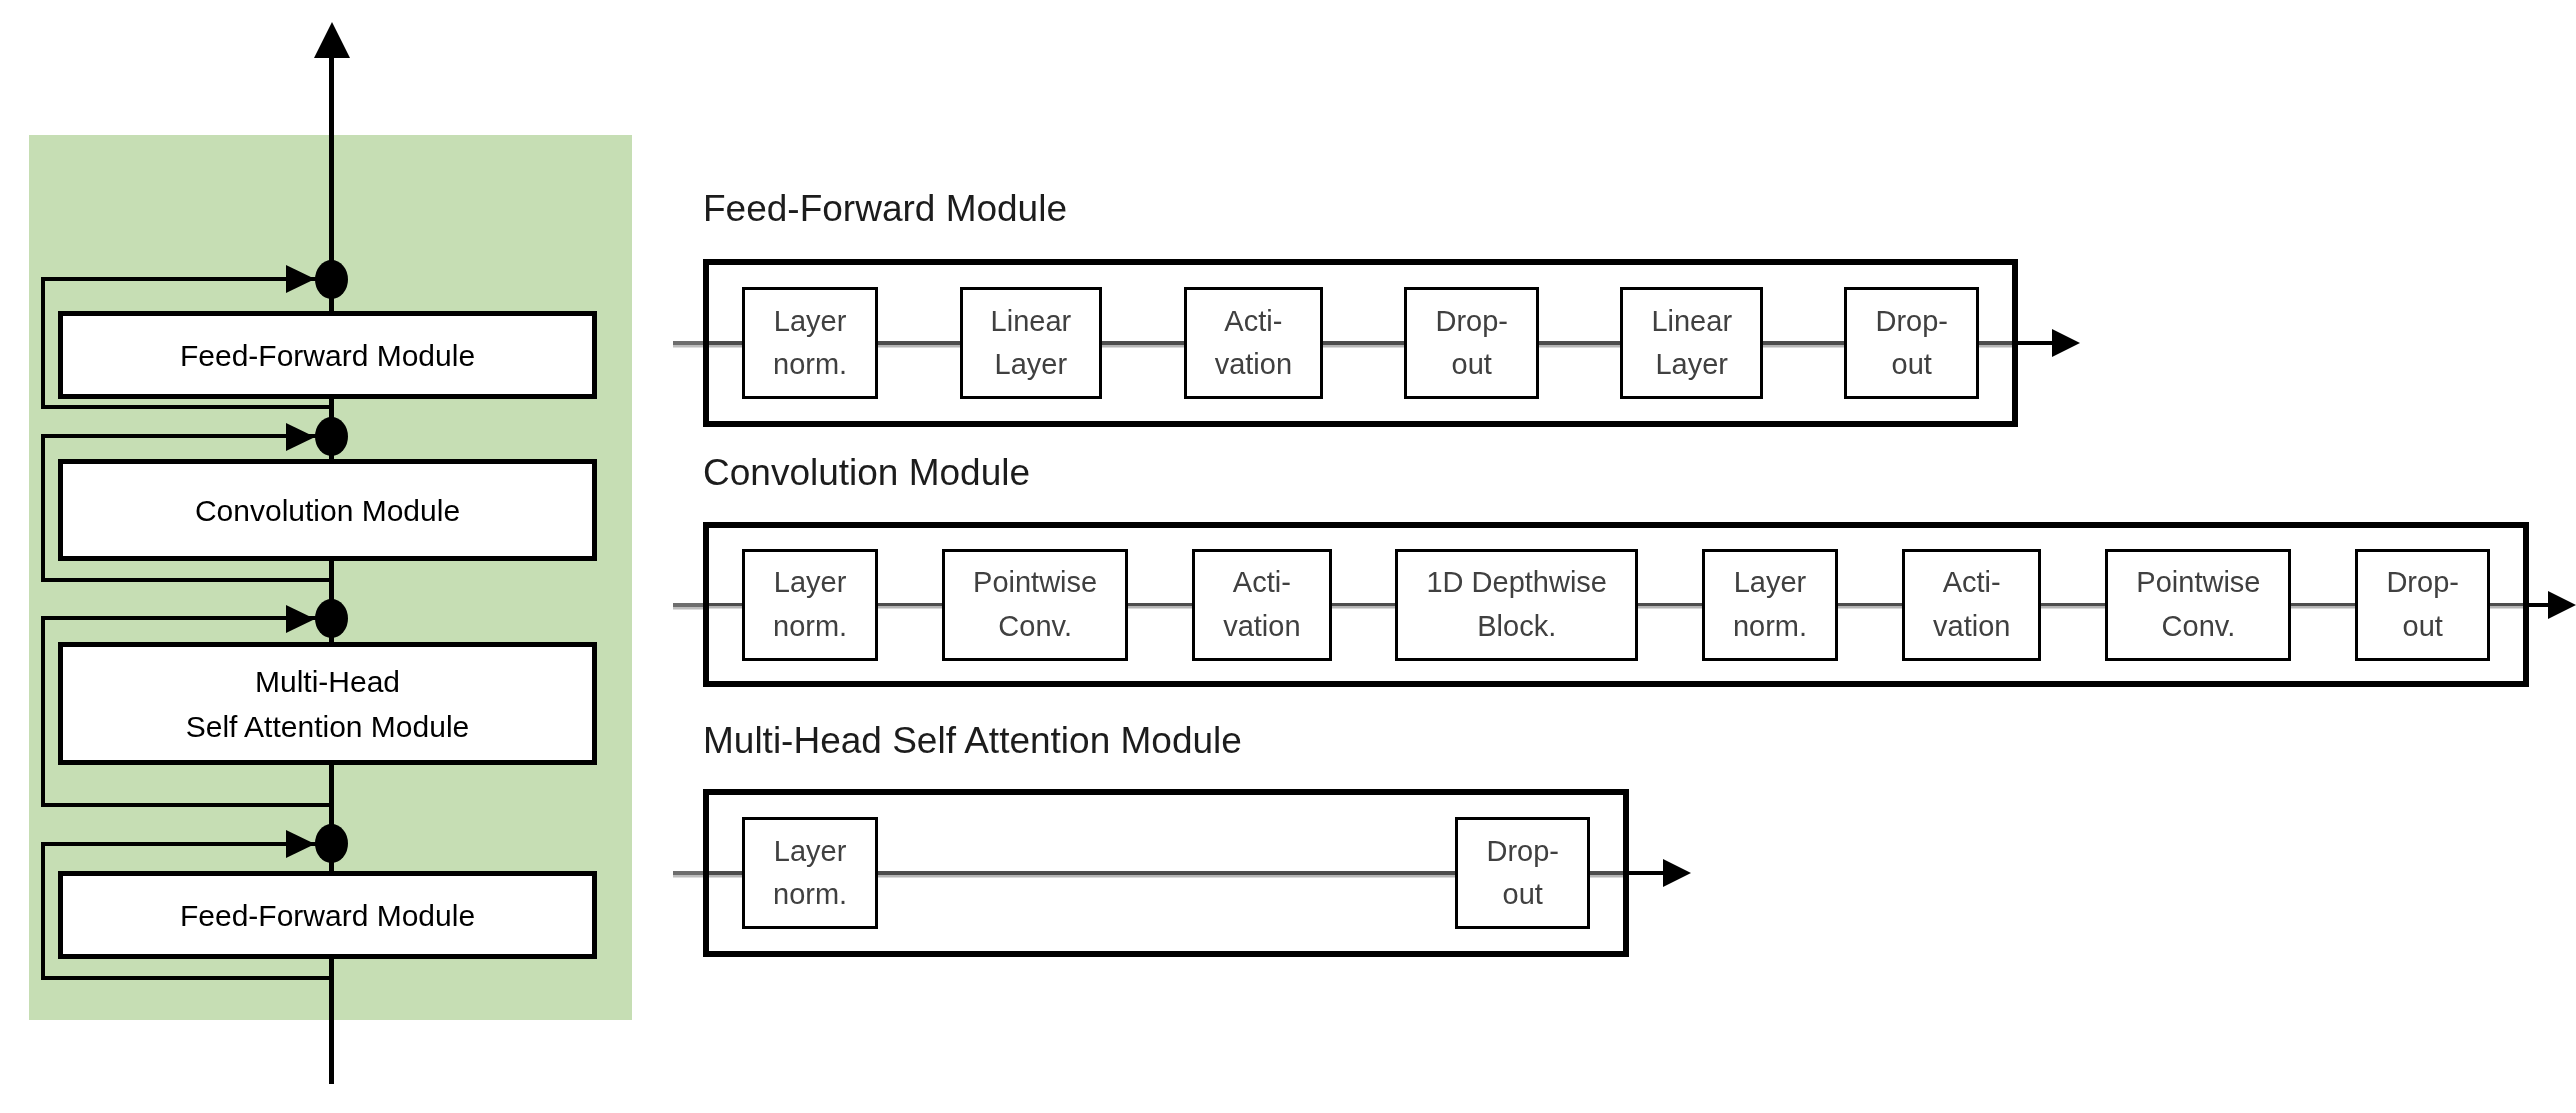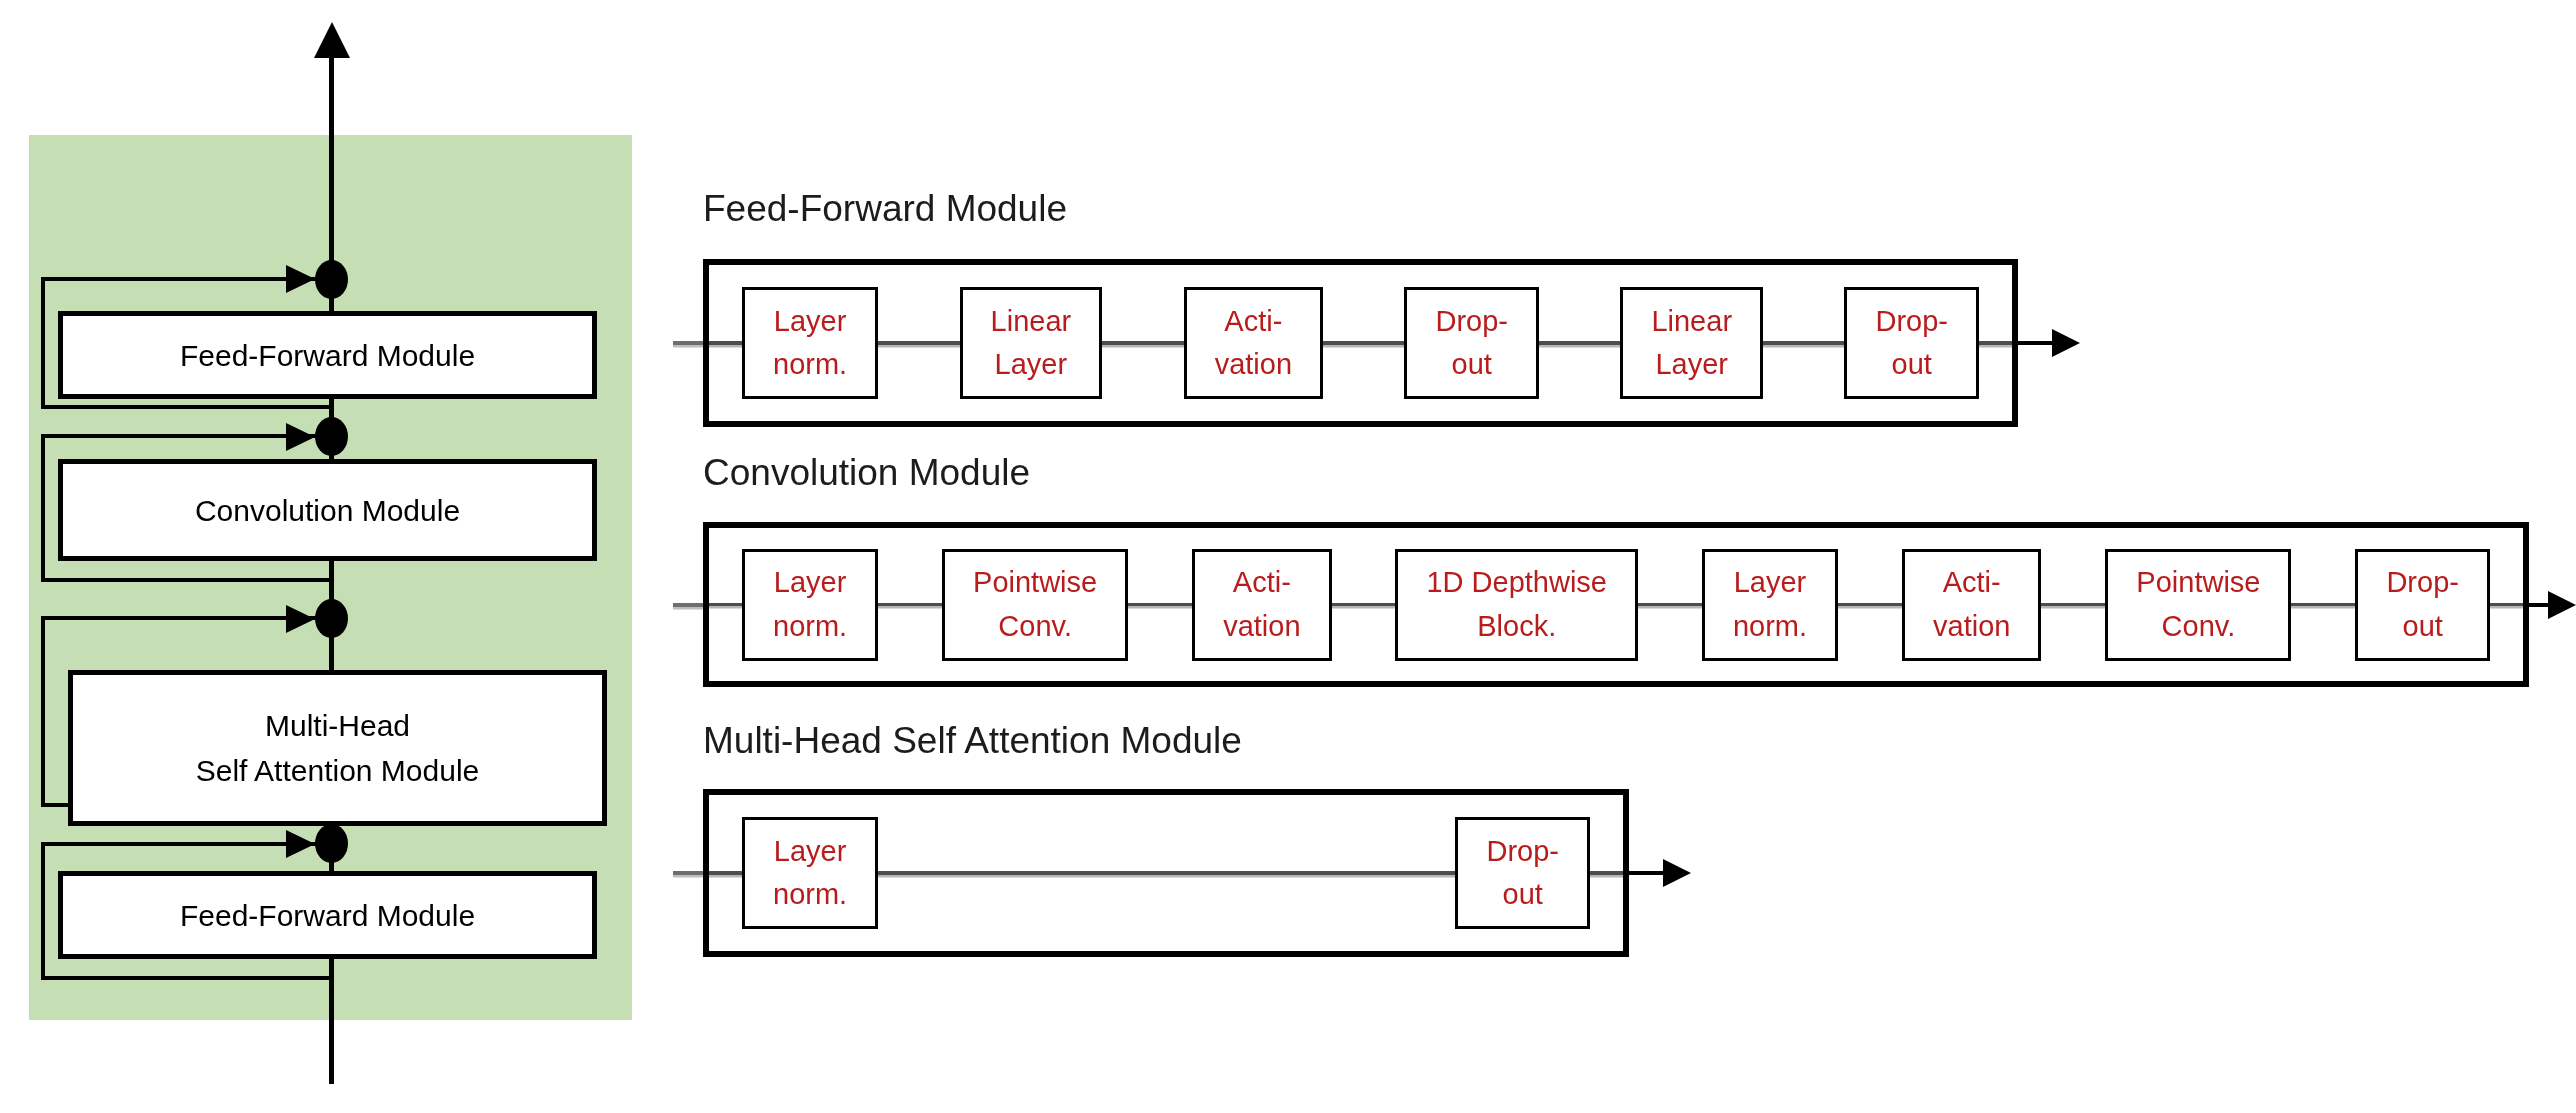--- a/index.html
+++ b/index.html
@@ -48,21 +48,21 @@
   }
   .ar0 { top:265px; } .ar1 { top:423px; } .ar2 { top:605px; } .ar3 { top:830px; }
   .module-box {
     position:absolute; left:58px; width:539px; background:#ffffff;
     border:5.7px solid #000; z-index:4;
     display:flex; align-items:center; justify-content:center; text-align:center;
     font-size:30px; line-height:1.5; white-space:pre-line; color:#000;
   }
   .mb0 { top:311px;  height:88px; }
   .mb1 { top:459px;  height:102px; }
-  .mb2 { top:670px; height:156px;margin-left:10px; }
+  .mb2 { top:642px; height:123px; }
   .mb3 { top:871px; height:88px; }
 
   
   .detail-title {
     position:absolute; left:703px; font-size:37px; color:#1c1c1c; z-index:2;
     letter-spacing:0px;
   }
   .tt0 { top:188px; } .tt1 { top:452px; } .tt2 { top:720px; }
   .outer-box {
     position:absolute; left:703px; border:6.3px solid #000; background:#ffffff;
@@ -73,21 +73,21 @@
   .ob1 { top:522px;  width:1826px; height:165px; }
   .ob2 { top:789px; width:926px; height:168px; }
   .connector {
     position:absolute; left:0; right:0; top:50%; height:3.8px; margin-top:-1.9px;
     background:#4d4d4d; box-shadow:0 2.5px 0 #b5b5b5; z-index:0;
   }
   .step-box {
     position:relative; z-index:1; background:#ffffff; border:3.2px solid #000;
     height:112px; display:flex; align-items:center; justify-content:center;
     padding:0 28px; text-align:center; font-size:29px; line-height:1.5;
-    white-space:pre-line; color:#b91c1c;
+    white-space:pre-line; color:#404040;
   }
   .stub {
     position:absolute; left:673px; width:30.5px; height:3.8px; background:#6e6e6e;
     box-shadow:0 2.5px 0 #bdbdbd; z-index:0;
   }
   .sb0 { top:341px; } .sb1 { top:603px; } .sb2 { top:871px; }
   .exit-line { position:absolute; height:3.8px; background:#000; z-index:2; }
   .ex0 { left:2018px; top:341px;  width:34px; }
   .ex1 { left:2529px; top:603px;  width:19px; }
   .ex2 { left:1629px; top:871px; width:34px; }

